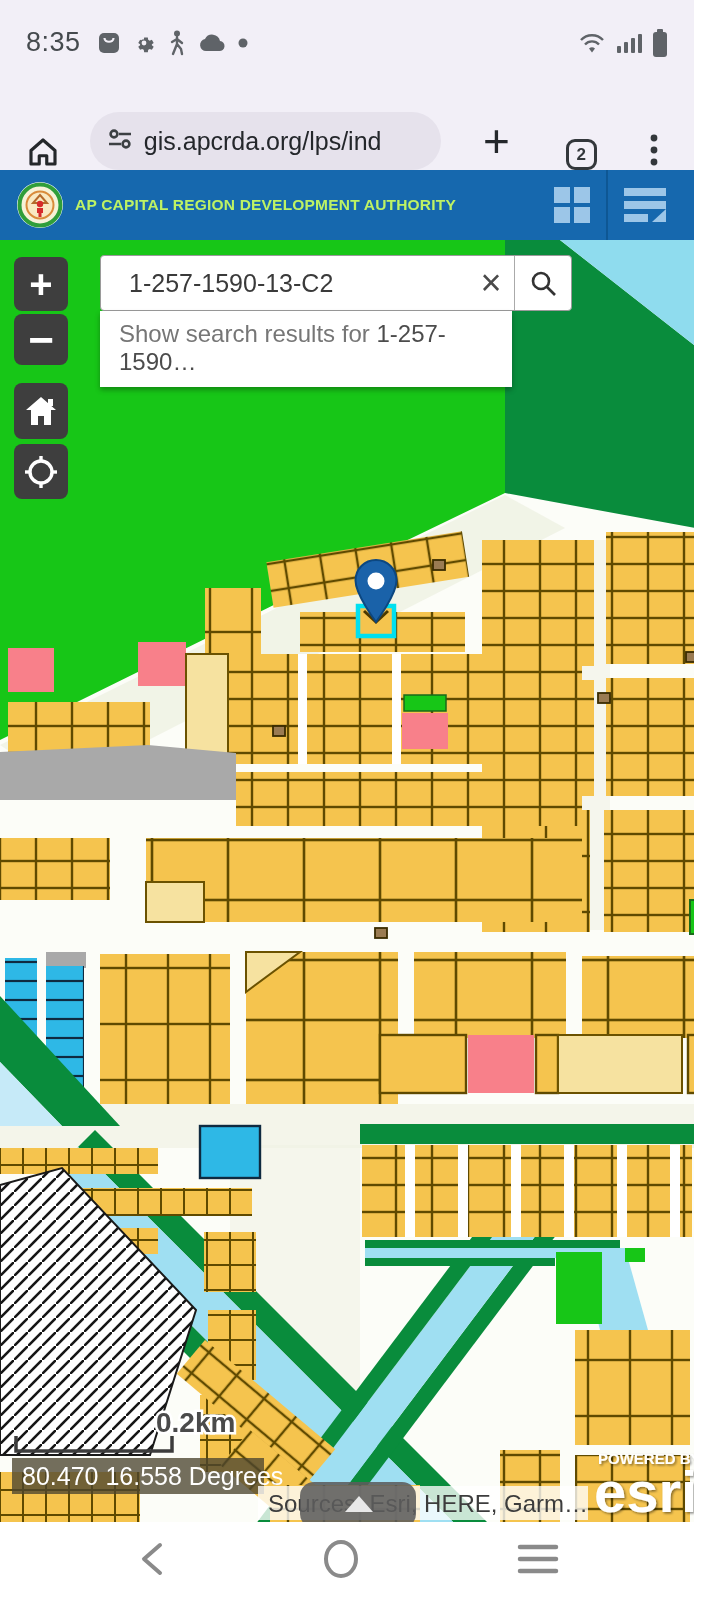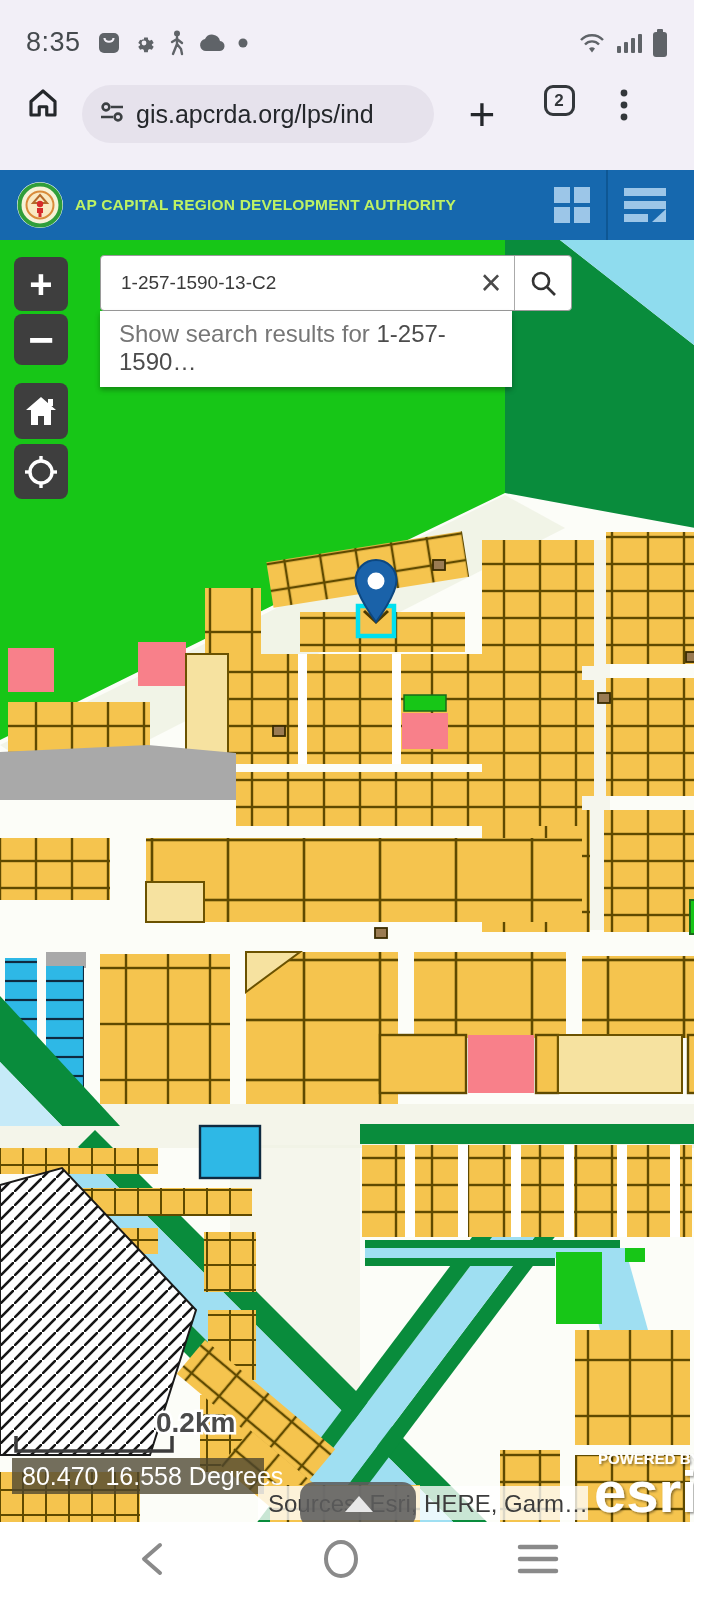--- a/index.html
+++ b/index.html
@@ -7,21 +7,21 @@
   .screen { width:694px; height:1600px; position:relative; overflow:hidden; display:flex; flex-direction:column; }
 
   
   .status-bar { height:85px; background:#F2EFF7; display:flex; align-items:center; padding:0 26px; flex:none; }
   .status-time { font-size:27px; color:#454a4e; letter-spacing:.5px; margin-right:16px; }
   .st-icons { display:flex; align-items:center; gap:11px; }
   .st-right { margin-left:auto; display:flex; align-items:center; gap:10px; }
   .st-icons svg, .st-right svg { display:block; }
 
   
-  .browser-bar { height:85px; background:#F2EFF7; display:flex; align-items:flex-start; padding:0 20px; gap:16px; flex:none; }
+  .browser-bar { height:85px; background:#F2EFF7; display:flex; align-items:flex-end; padding:0 20px; gap:24px; flex:none; }
   .home-ic { width:46px; display:flex; justify-content:center; }
   .url-pill { width:352px; height:58px; background:#E6E2EC; border-radius:29px; display:flex; align-items:center; padding:0 16px; gap:10px; overflow:hidden; }
   .url-text { font-size:25px; color:#24272b; white-space:nowrap; }
   .plus-btn { width:64px; text-align:center; font-size:46px; font-weight:300; color:#24272b; line-height:58px; }
   .tab-btn { width:58px; display:flex; justify-content:center; }
   .tab-box { width:31px; height:31px; border:3px solid #33373b; border-radius:9px; display:flex; align-items:center; justify-content:center; font-size:17px; font-weight:bold; color:#33373b; }
   .kebab { width:40px; display:flex; justify-content:center; }
 
   
   .app-header { height:70px; background:#1668AE; display:flex; align-items:center; padding:0 12px 0 16px; flex:none; color:#bef264; }
@@ -38,21 +38,21 @@
   .map-wrap > svg.map { position:absolute; left:0; top:0; }
 
   .ctl { position:absolute; left:14px; width:54px; background:#3E3E3E; border-radius:8px; color:#fff; display:flex; align-items:center; justify-content:center; }
   .zoom-in  { top:17px;  height:54px; font-size:40px; font-weight:bold; }
   .zoom-out { top:74px;  height:51px; font-size:44px; font-weight:bold; }
   .home-ext { top:143px; height:56px; }
   .locate   { top:204px; height:55px; }
 
   .search-wrap { position:absolute; left:100px; top:15px; }
   .search-bar { width:472px; height:56px; background:#fff; border:1px solid #9a9a9a; border-radius:4px; display:flex; align-items:center; }
-  .search-input { flex:1; border:0; outline:none; background:transparent; font-size:19px; color:#3a3a3a; padding:0 8px 0 20px; font-family:"Liberation Sans",sans-serif; min-width:0; }
+  .search-input { flex:1; border:0; outline:none; background:transparent; font-size:25px; color:#3a3a3a; padding:0 8px 0 28px; font-family:"Liberation Sans",sans-serif; min-width:0; }
   .clear-x { width:46px; text-align:center; font-size:36px; color:#4a4a4a; line-height:54px; }
   .sb-div { width:1px; height:100%; background:#aaa; }
   .search-btn { width:56px; height:100%; display:flex; align-items:center; justify-content:center; }
   .suggestion { width:412px; background:#fff; box-shadow:0 3px 5px rgba(0,0,0,.3); padding:9px 0 11px 19px; font-size:24px; color:#767676; }
   .suggestion b { color:#4c4c4c; font-weight:normal; }
 
   
   .nav-bar { height:78px; background:#fff; display:flex; align-items:center; justify-content:space-between; padding:0 135px 0 138px; flex:none; }
 </style>
 </head>

